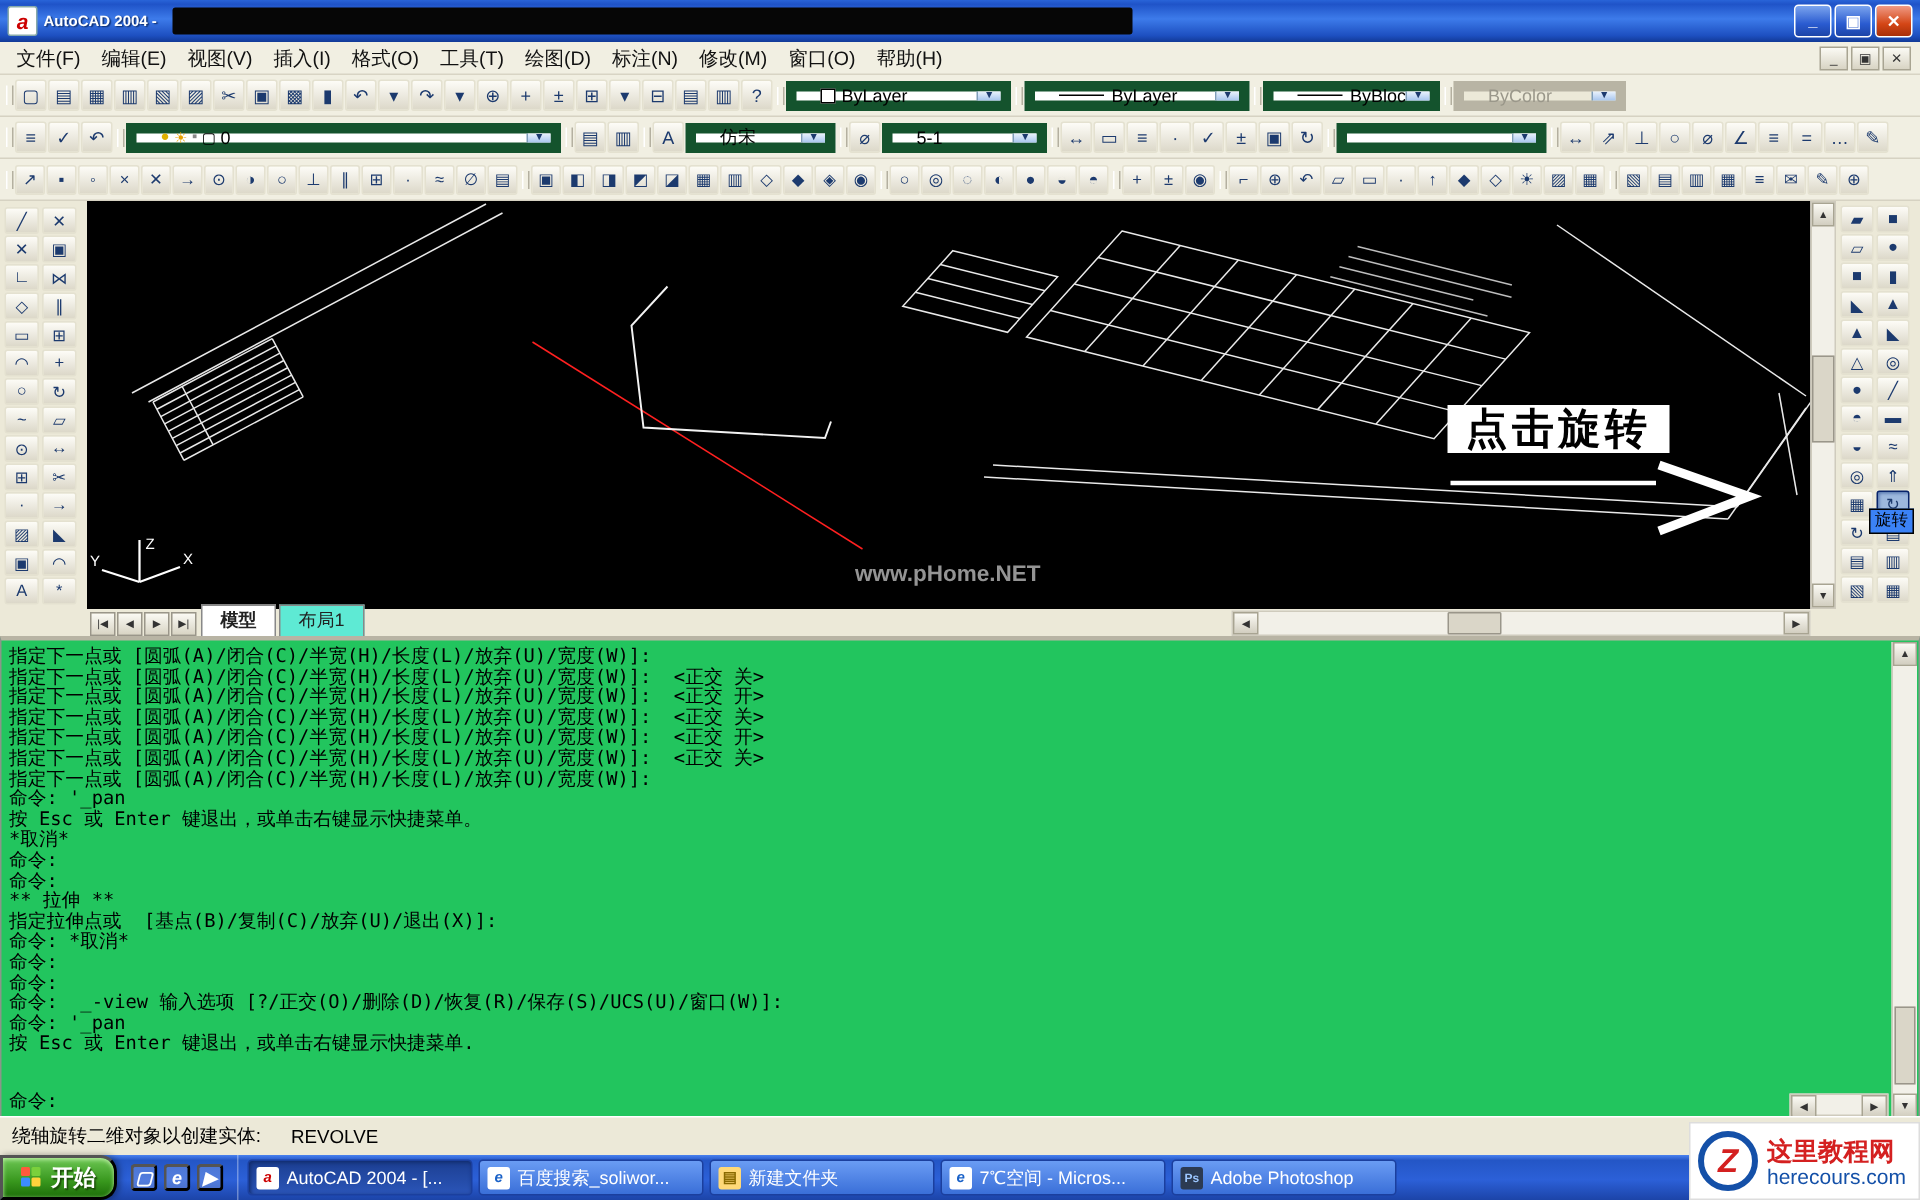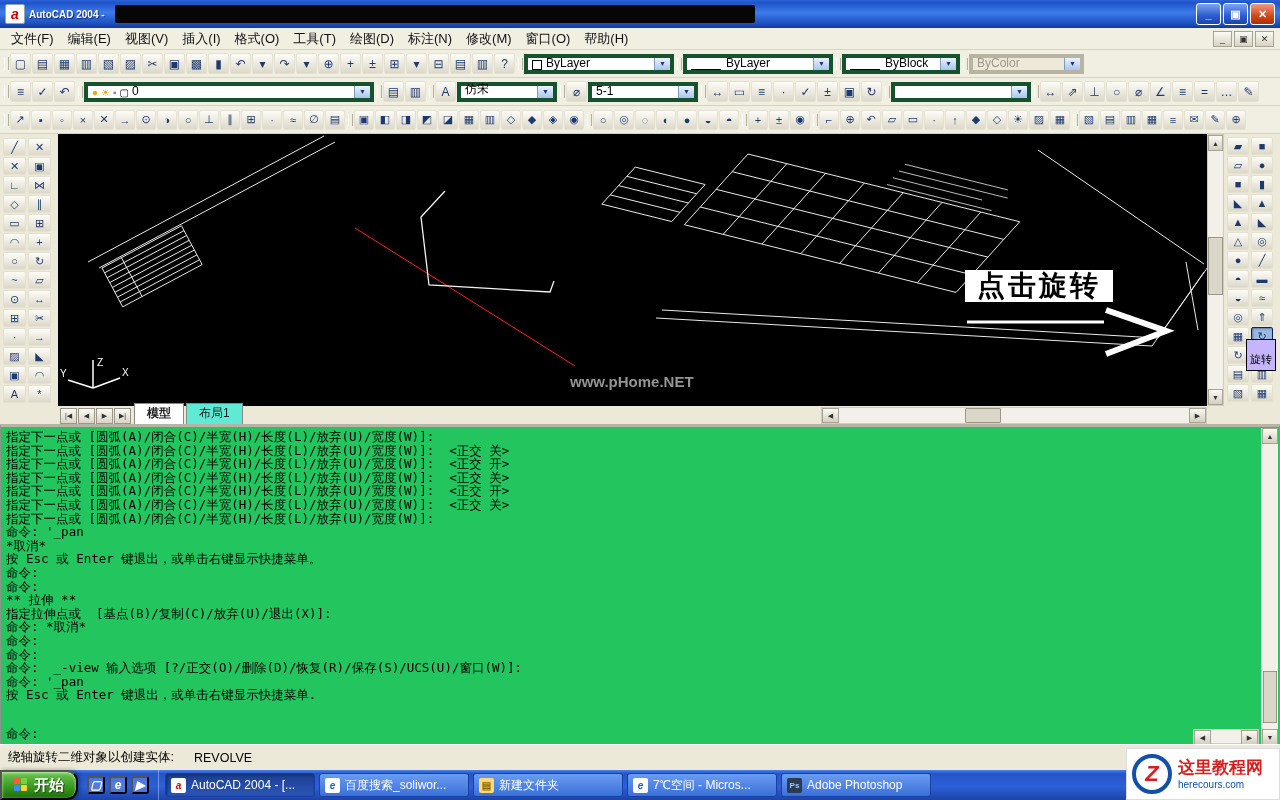--- a/index.html
+++ b/index.html
@@ -23,21 +23,21 @@
   .mdi-btn{width:19px;height:16px;border:1px solid #a8a492;background:linear-gradient(180deg,#fbfaf4,#d8d4c4);font-size:9px;display:flex;align-items:center;justify-content:center;color:#333}
 
   
   .tbrow{position:absolute;left:0;right:0;height:28px;background:#f1efe2;border-bottom:1px solid #d6d2c2;display:flex;align-items:center;gap:2px;padding:0 3px;overflow:hidden}
   .tb1{top:50px}.tb2{top:78px}.tb3{top:106px}
   .tb-group{display:flex;align-items:center;gap:1px;padding-left:7px;position:relative;flex:none}
   .tb-group::before{content:"";position:absolute;left:1px;top:4px;bottom:4px;width:3px;border-left:1px solid #fff;border-right:1px solid #b4b0a0}
   .tb-icon{flex:none;width:21px;height:21px;border:1px solid #e4e1d0;border-radius:2px;background:linear-gradient(180deg,#fdfcf7,#dcd8c9);font-size:12px;color:#1c3a6e;display:flex;align-items:center;justify-content:center;padding:0}
   .tb3 .tb-icon{width:20px;height:20px;font-size:11px}
   .g{pointer-events:none}
-  .combo{flex:none;height:20px;border:4px solid #14532d;background:#fff;display:flex;align-items:flex-end;font-size:12px;padding-left:4px;color:#000}
+  .combo{flex:none;height:20px;border:7px solid #14532d;background:#fff;display:flex;align-items:center;font-size:12px;padding-left:16px;color:#000}
   .combo .cval{white-space:nowrap;overflow:hidden}
   .carrow{margin-left:auto;width:16px;height:100%;background:linear-gradient(180deg,#eaf2fc,#a8c6ee);border-left:1px solid #7f9db9;font-size:7px;display:flex;align-items:center;justify-content:center;color:#1c3a6e;flex:none}
   .swatch{flex:none;width:10px;height:10px;background:#fff;border:1px solid #000;margin-right:4px}
   .line-swatch{flex:none;width:30px;height:0;border-top:1px solid #000;margin-right:5px}
   .combo.disabled{background:#ece9d8;color:#9a978a;border-color:#b8b4a4}
   .w150{width:150px}.w125{width:118px}.w115{width:115px}.w290{width:290px}.w100{width:100px}.w110{width:110px}.w140{width:140px}
   .licon{flex:none;margin-right:3px;font-size:10px}
   .licon:nth-of-type(1){color:#e0b000}
   .licon:nth-of-type(2){color:#e8a000}
   .licon:nth-of-type(3){color:#888}
@@ -63,21 +63,21 @@
   .hs-thumb{position:absolute;left:36%;top:0;width:36px;height:15px;background:#dad6c8;border:1px solid #9a968a;border-radius:1px}
 
   .vscroll{position:absolute;left:1207px;top:134px;width:17px;height:272px;background:#f2f0e8;border:1px solid #cfcbbd;display:flex;flex-direction:column}
   .vs-btn{height:16px;border:1px solid #a8a492;background:linear-gradient(180deg,#fbfaf4,#d2cec0);font-size:7px;color:#333;display:flex;align-items:center;justify-content:center}
   .vs-track{flex:1;position:relative}
   .vs-thumb{position:absolute;top:86px;left:0;right:0;height:58px;background:#dad6c8;border:1px solid #9a968a}
 
   .side-right{position:absolute;right:0;top:134px;width:56px;height:290px;background:#ece9d8;display:flex;gap:2px;padding:3px 3px}
   .side-right .tb-icon{width:22px;height:18px;font-size:11px}
   .strip-solids button:nth-of-type(11){border:1px solid #08246b;background:#9db8de;box-shadow:inset 1px 1px 2px #5a7ab0}
-  .tooltip{position:absolute;left:1246px;top:339px;height:32px;background:#c4b5fd;border:1px solid #000;color:#000;font-size:11px;line-height:15px;padding:12px 3px;z-index:30;white-space:nowrap}
+  .tooltip{position:absolute;left:1246px;top:339px;height:17px;background:#3b82f6;border:1px solid #000;color:#000;font-size:11px;line-height:15px;padding:0 3px;z-index:30;white-space:nowrap}
 
   
   .cmdwin{position:absolute;top:424px;left:0;right:0;height:323px;background:#22c55e;border:1px solid #8a968a;border-top:3px solid #b8b4a4}
   .cmd-history{position:absolute;left:5px;top:3px;right:22px;bottom:20px;font-family:"DejaVu Sans Mono",monospace;font-size:12.5px;line-height:13.6px;color:#000;overflow:hidden}
   .cmd-line{height:13.6px;white-space:pre}
   .cmd-prompt{position:absolute;left:5px;bottom:3px;font-family:"DejaVu Sans Mono",monospace;font-size:12.5px;color:#000}
   .cmd-vscroll{position:absolute;right:1px;top:1px;bottom:1px;width:17px;background:#f2f0e8;border-left:1px solid #cfcbbd;display:flex;flex-direction:column}
   .cv-track{flex:1;position:relative}
   .cv-thumb{position:absolute;bottom:6px;left:1px;right:1px;height:52px;background:#dad6c8;border:1px solid #9a968a}
   .cmd-hscroll{position:absolute;right:20px;bottom:2px;width:66px;height:15px;display:flex;background:#f2f0e8;border:1px solid #cfcbbd}
@@ -104,21 +104,21 @@
   .task-list button:nth-of-type(2) .task-icon{color:#1a62c8}
   .task-list button:nth-of-type(3) .task-icon{background:#ffd978;color:#8a6a00;font-style:normal}
   .task-list button:nth-of-type(4) .task-icon{color:#1a62c8}
   .task-list button:nth-of-type(5) .task-icon{background:#2c3a52;color:#9cc6ff;font-style:normal;font-size:8px}
   .task-label{overflow:hidden;text-overflow:ellipsis}
 
   
   .logo-box{position:absolute;right:0;bottom:0;width:154px;height:52px;background:#fff;border:1px solid #ddd;display:flex;align-items:center;gap:6px;padding:4px 5px;z-index:40}
   .logo-circle{flex:none;width:40px;height:40px;border-radius:50%;border:4px solid #1450a8;color:#d42020;font-size:22px;font-weight:bold;font-style:italic;display:flex;align-items:center;justify-content:center}
   .logo-cn{color:#d42020;font-weight:bold;font-size:17px;line-height:20px}
-  .logo-en{color:#1450a8;font-size:10px;line-height:13px}
+  .logo-en{color:#1450a8;font-size:14px;line-height:13px}
 </style>
 </head>
 <body>
 
 <div class="screen">
 
   <div class="titlebar">
     <div class="app-icon">
         <span>a</span>
       </div>
@@ -852,22 +852,22 @@
     <div class="cmd-history">
 
     <div class="cmd-line">指定下一点或 [圆弧(A)/闭合(C)/半宽(H)/长度(L)/放弃(U)/宽度(W)]:</div>
         <div class="cmd-line">指定下一点或 [圆弧(A)/闭合(C)/半宽(H)/长度(L)/放弃(U)/宽度(W)]:  &lt;正交 关&gt;</div>
         <div class="cmd-line">指定下一点或 [圆弧(A)/闭合(C)/半宽(H)/长度(L)/放弃(U)/宽度(W)]:  &lt;正交 开&gt;</div>
         <div class="cmd-line">指定下一点或 [圆弧(A)/闭合(C)/半宽(H)/长度(L)/放弃(U)/宽度(W)]:  &lt;正交 关&gt;</div>
         <div class="cmd-line">指定下一点或 [圆弧(A)/闭合(C)/半宽(H)/长度(L)/放弃(U)/宽度(W)]:  &lt;正交 开&gt;</div>
         <div class="cmd-line">指定下一点或 [圆弧(A)/闭合(C)/半宽(H)/长度(L)/放弃(U)/宽度(W)]:  &lt;正交 关&gt;</div>
         <div class="cmd-line">指定下一点或 [圆弧(A)/闭合(C)/半宽(H)/长度(L)/放弃(U)/宽度(W)]:</div>
         <div class="cmd-line">命令: '_pan</div>
+        <div class="cmd-line">按 Esc 或 Enter 键退出，或单击右键显示快捷菜单。</div>
         <div class="cmd-line">*取消*</div>
-        <div class="cmd-line">按 Esc 或 Enter 键退出，或单击右键显示快捷菜单。</div>
         <div class="cmd-line">命令:</div>
         <div class="cmd-line">命令:</div>
         <div class="cmd-line">** 拉伸 **</div>
         <div class="cmd-line">指定拉伸点或  [基点(B)/复制(C)/放弃(U)/退出(X)]:</div>
         <div class="cmd-line">命令: *取消*</div>
         <div class="cmd-line">命令:</div>
         <div class="cmd-line">命令:</div>
         <div class="cmd-line">命令:  _-view 输入选项 [?/正交(O)/删除(D)/恢复(R)/保存(S)/UCS(U)/窗口(W)]:</div>
         <div class="cmd-line">命令: '_pan</div>
         <div class="cmd-line">按 Esc 或 Enter 键退出，或单击右键显示快捷菜单.</div>

